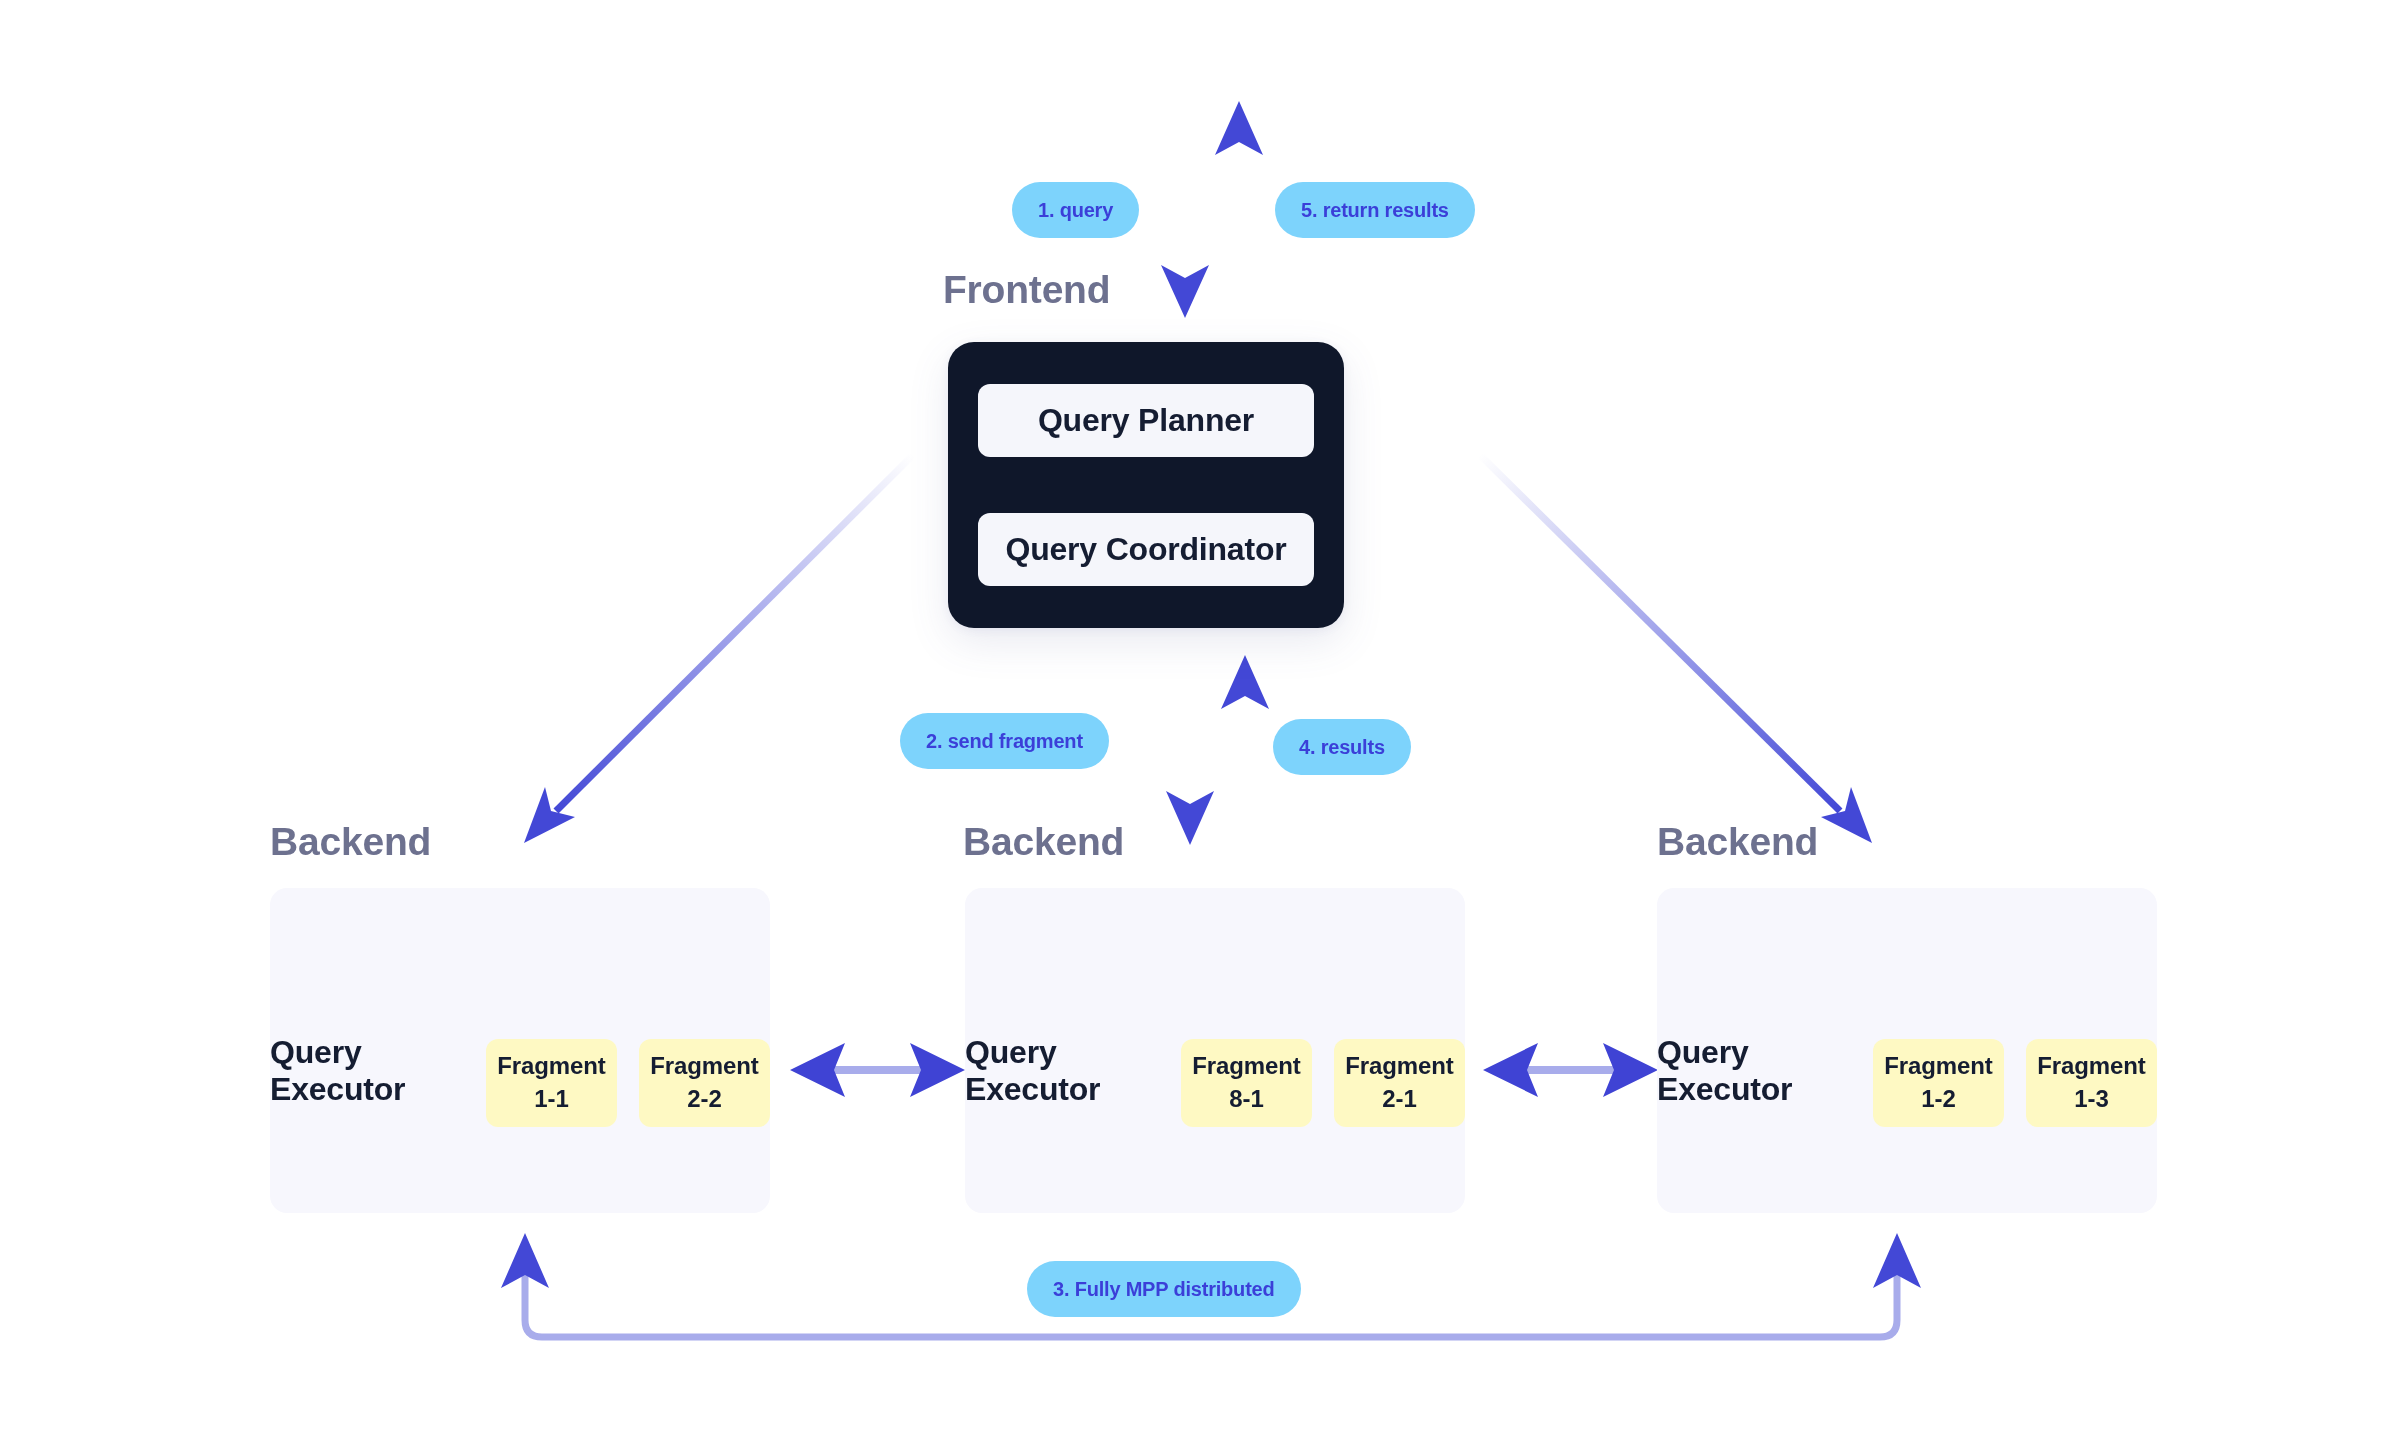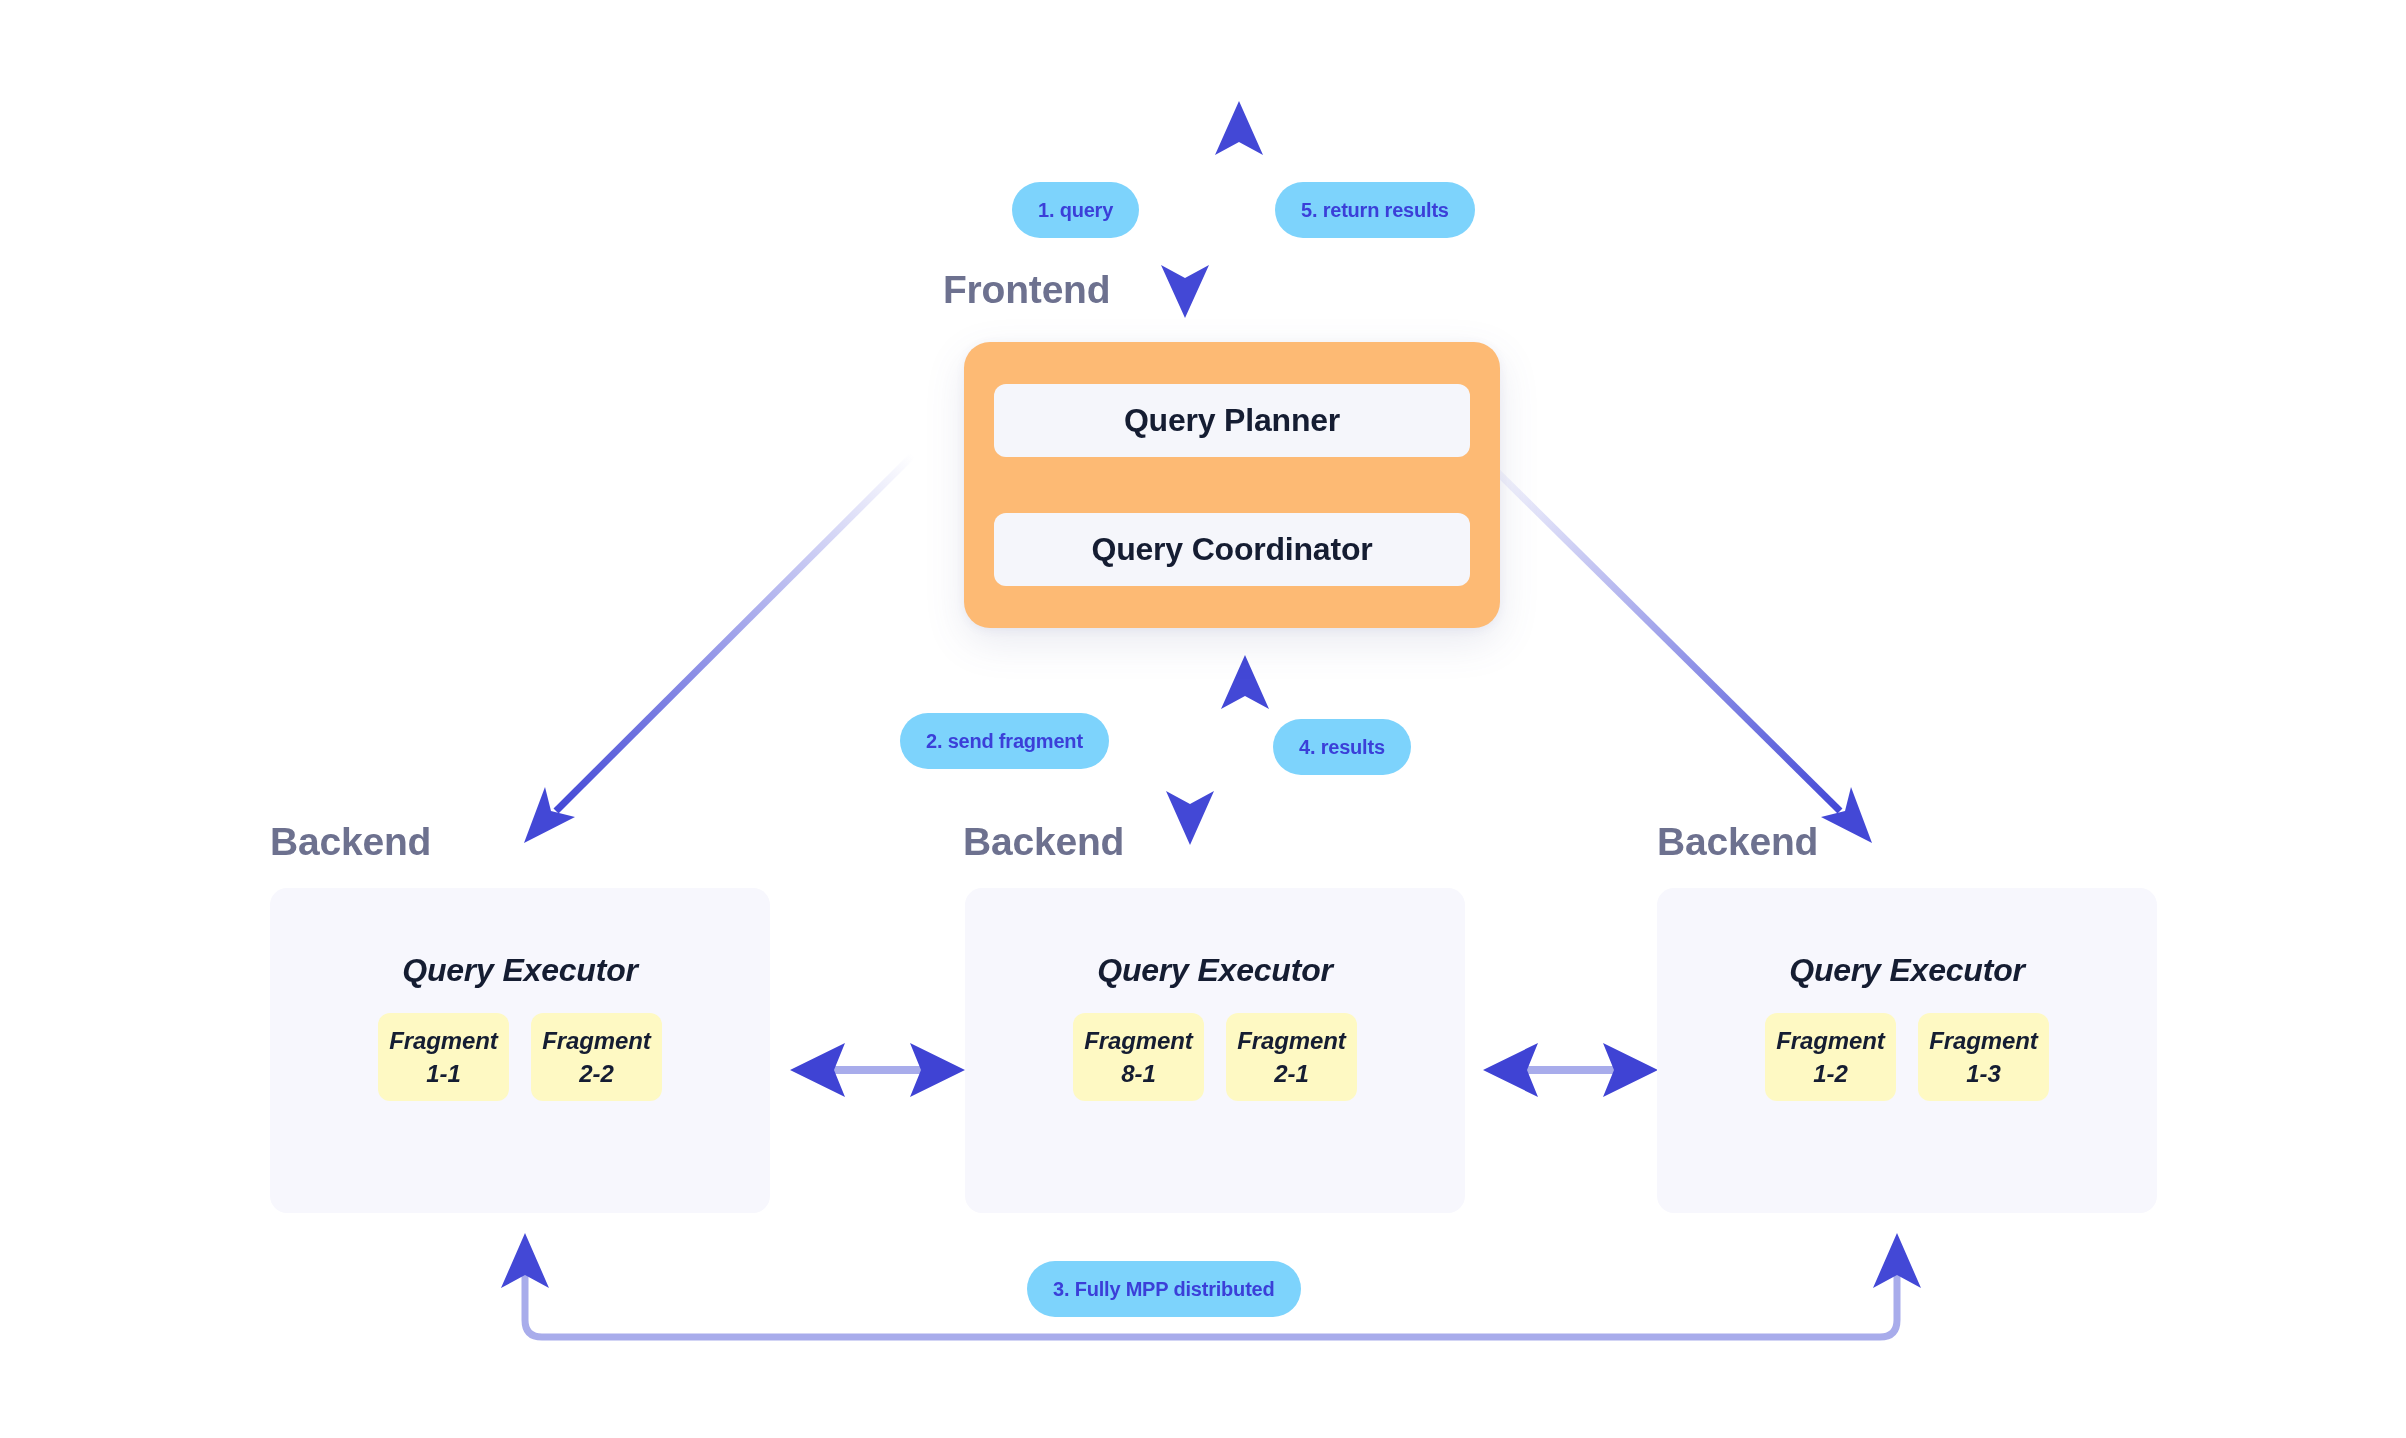--- a/index.html
+++ b/index.html
@@ -34,32 +34,31 @@
     font-weight: bold;
     letter-spacing: -0.2px;
     white-space: nowrap;
   }
 
   
   .fe-card {
     position: absolute;
     left: 948px;
     top: 342px;
-    width: 536px;
+    width: 396px;
     height: 286px;
-    background: #fdba74;
+    background: #0f172a;
     border-radius: 26px;
     box-shadow: 0 14px 40px rgba(86, 92, 150, 0.13),
                 0 2px 10px rgba(86, 92, 150, 0.07);
     box-sizing: border-box;
     padding: 42px 30px;
     display: flex;
     flex-direction: column;
     justify-content: space-between;
-    margin-left: 16px;
   }
   .fe-row {
     height: 73px;
     background: #f5f6fb;
     border-radius: 12px;
     display: flex;
     align-items: center;
     justify-content: center;
     color: #151d32;
     font-size: 32px;
@@ -70,23 +69,22 @@
   
   .be-card {
     position: absolute;
     top: 888px;
     height: 325px;
     background: #f7f7fd;
     border-radius: 17px;
     box-sizing: border-box;
     padding-top: 64px;
     display: flex;
-    flex-direction: column;
-    align-items: center;
-    font-style: italic;
+    flex-direction: row;
+    align-items: center;
   }
   .be-title {
     color: #151d32;
     font-size: 32px;
     font-weight: bold;
     letter-spacing: -0.2px;
     margin-bottom: 24px;
   }
   .frag-row {
     display: flex;

